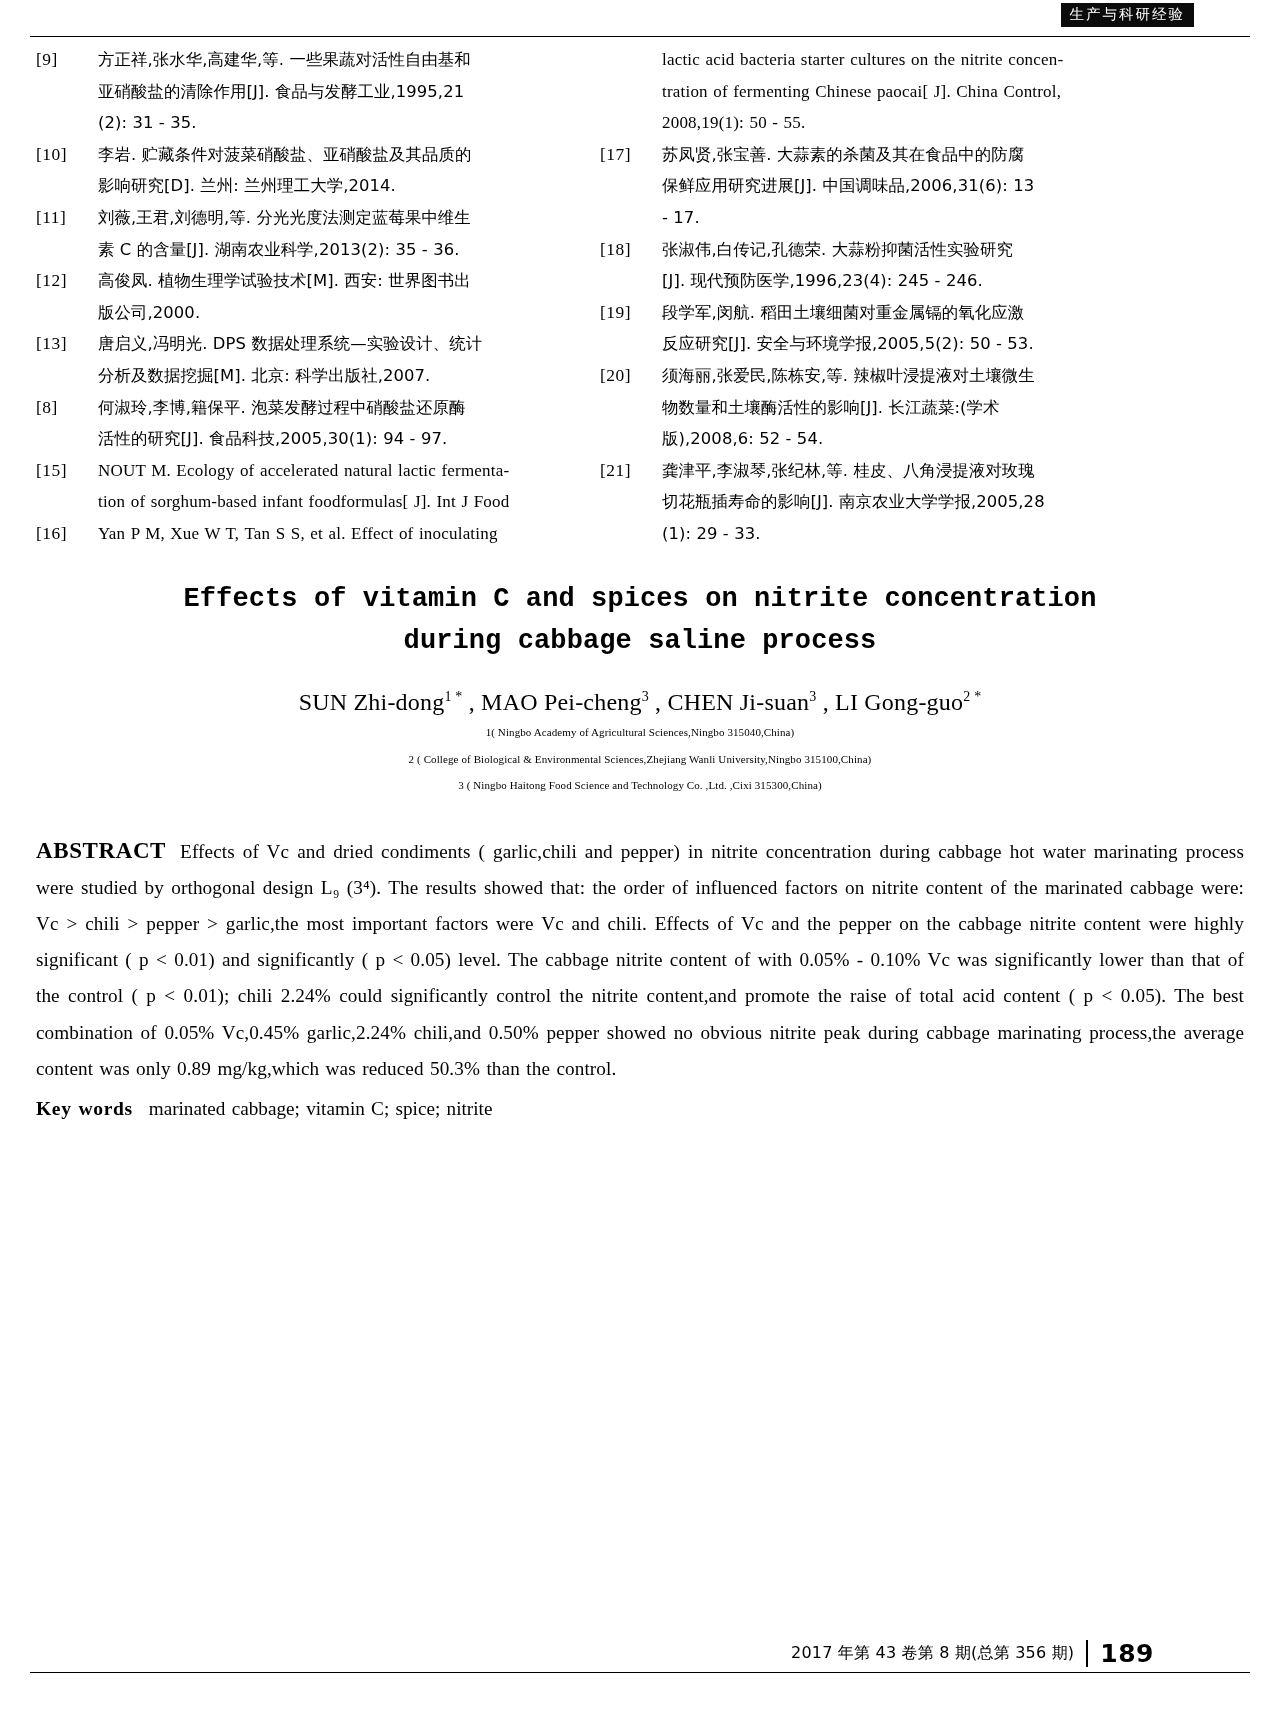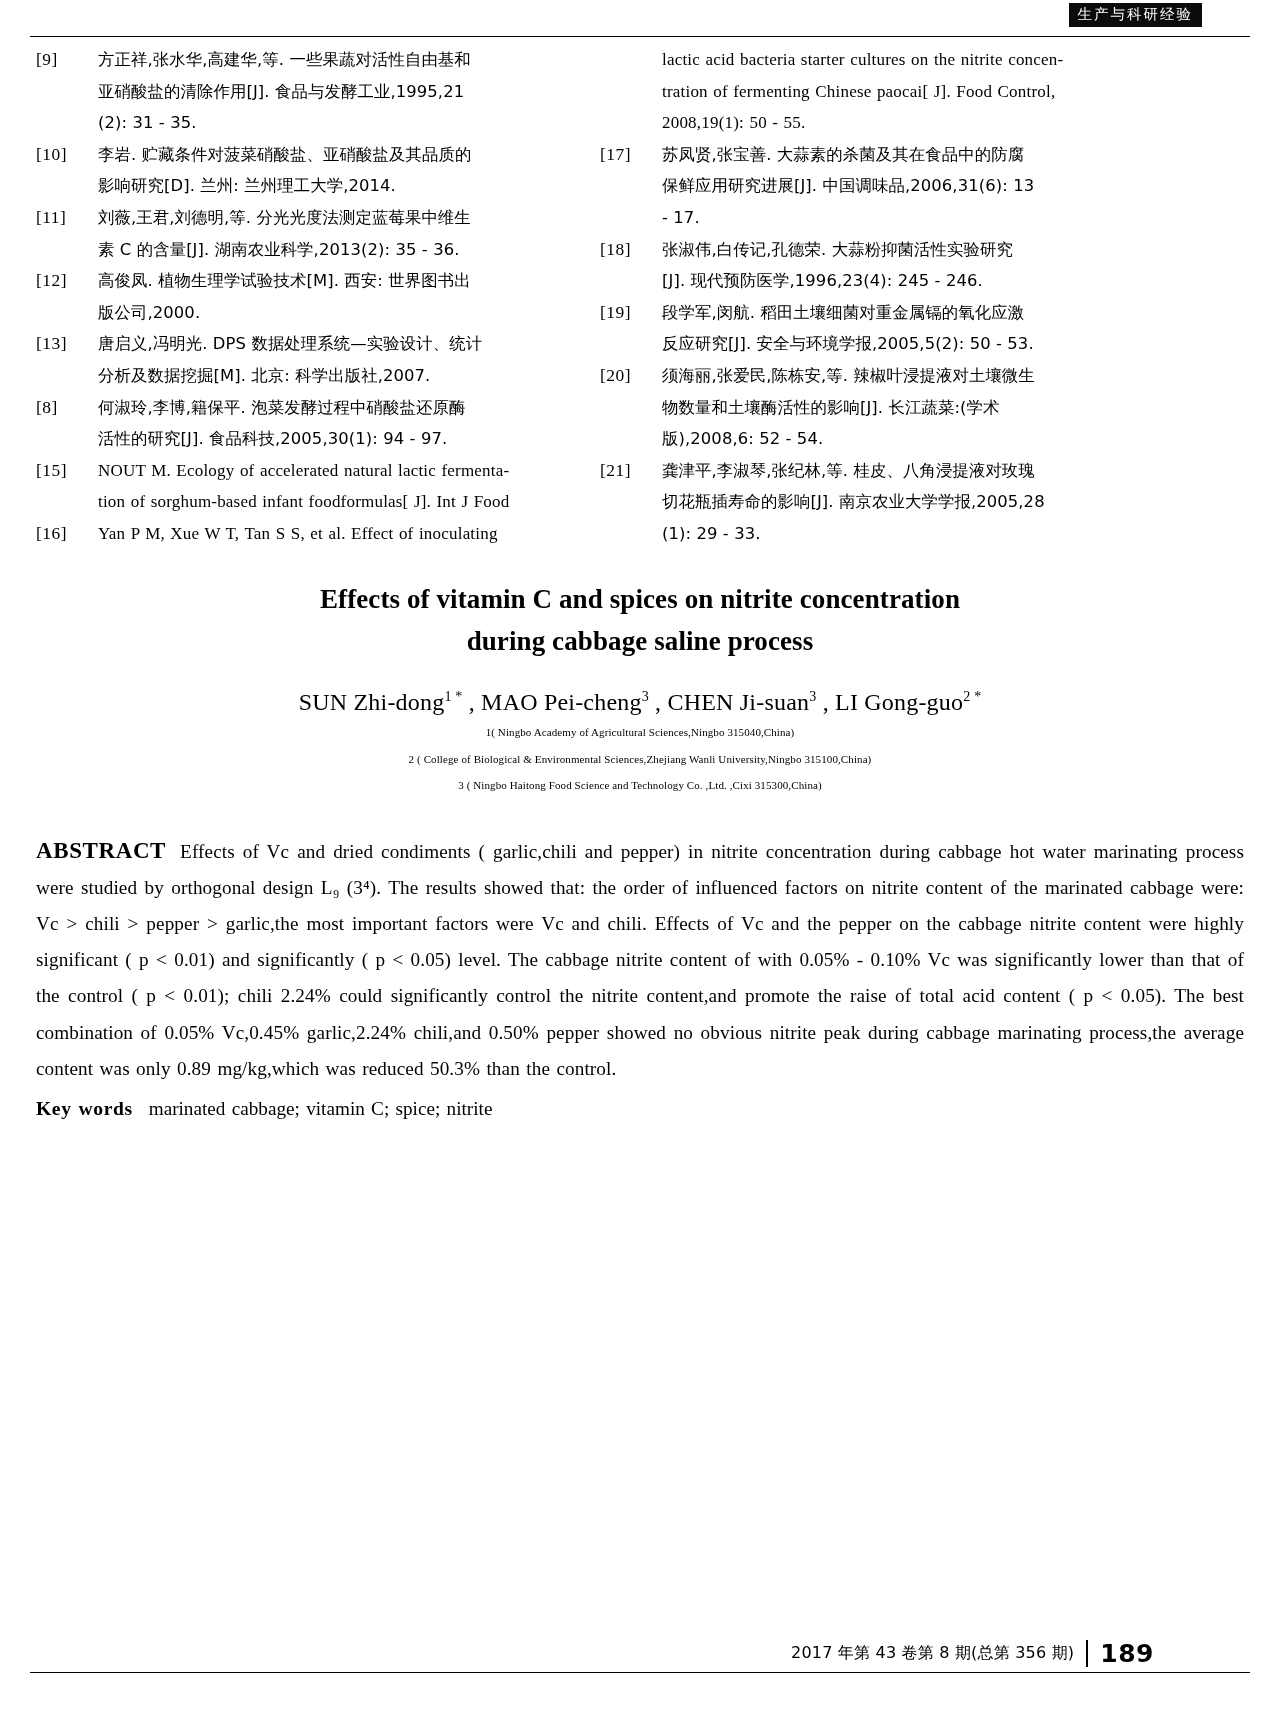--- a/index.html
+++ b/index.html
@@ -26,21 +26,21 @@
   .header-rule {
     position: absolute;
     top: 36px; left: 30px;
     width: 1220px;
     height: 1px;
     background: #000;
   }
   .header-banner {
     position: absolute;
     top: 3px;
-    right: 78px;
+    right: 86px;
     background: #0b0b0b;
     color: #ffffff;
     font-family: "DejaVu Sans", sans-serif;
     font-size: 14.5px;
     letter-spacing: 2px;
     padding: 3px 9px 4px 9px;
     line-height: 1.15;
     white-space: nowrap;
   }
 
@@ -96,21 +96,21 @@
     top: 578px;
     left: 36px;
     width: 1208px;
   }
   .en-title {
     text-align: center;
     font-weight: bold;
     font-size: 27px;
     line-height: 42px;
     letter-spacing: 0.1px;
-    font-family: Liberation Serif, serif;
+    font-family: Liberation Mono, monospace;
     margin: 0;
   }
   .en-authors {
     text-align: center;
     font-size: 24px;
     line-height: 34px;
     margin-top: 18px;
     font-family: "Liberation Serif", "DejaVu Serif", serif;
     letter-spacing: 0.2px;
   }
@@ -273,21 +273,21 @@
         <span class="ref-body latin">Yan P M, Xue W T, Tan S S, et al. Effect of inoculating</span>
       </div>
     </div>
   <div class="col col-right" id="ref-col-right">
       <div class="ref-item">
         <span class="ref-num"></span>
         <span class="ref-body latin">lactic acid bacteria starter cultures on the nitrite concen-</span>
       </div>
       <div class="ref-item">
         <span class="ref-num"></span>
-        <span class="ref-body latin">tration of fermenting Chinese paocai[ J]. Food Control,</span>
+        <span class="ref-body latin">tration of fermenting Chinese paocai[ J]. China Control,</span>
       </div>
       <div class="ref-item">
         <span class="ref-num"></span>
         <span class="ref-body latin">2008,19(1): 50 - 55.</span>
       </div>
       <div class="ref-item">
         <span class="ref-num">[17]</span>
         <span class="ref-body">苏凤贤,张宝善. 大蒜素的杀菌及其在食品中的防腐</span>
       </div>
       <div class="ref-item">

